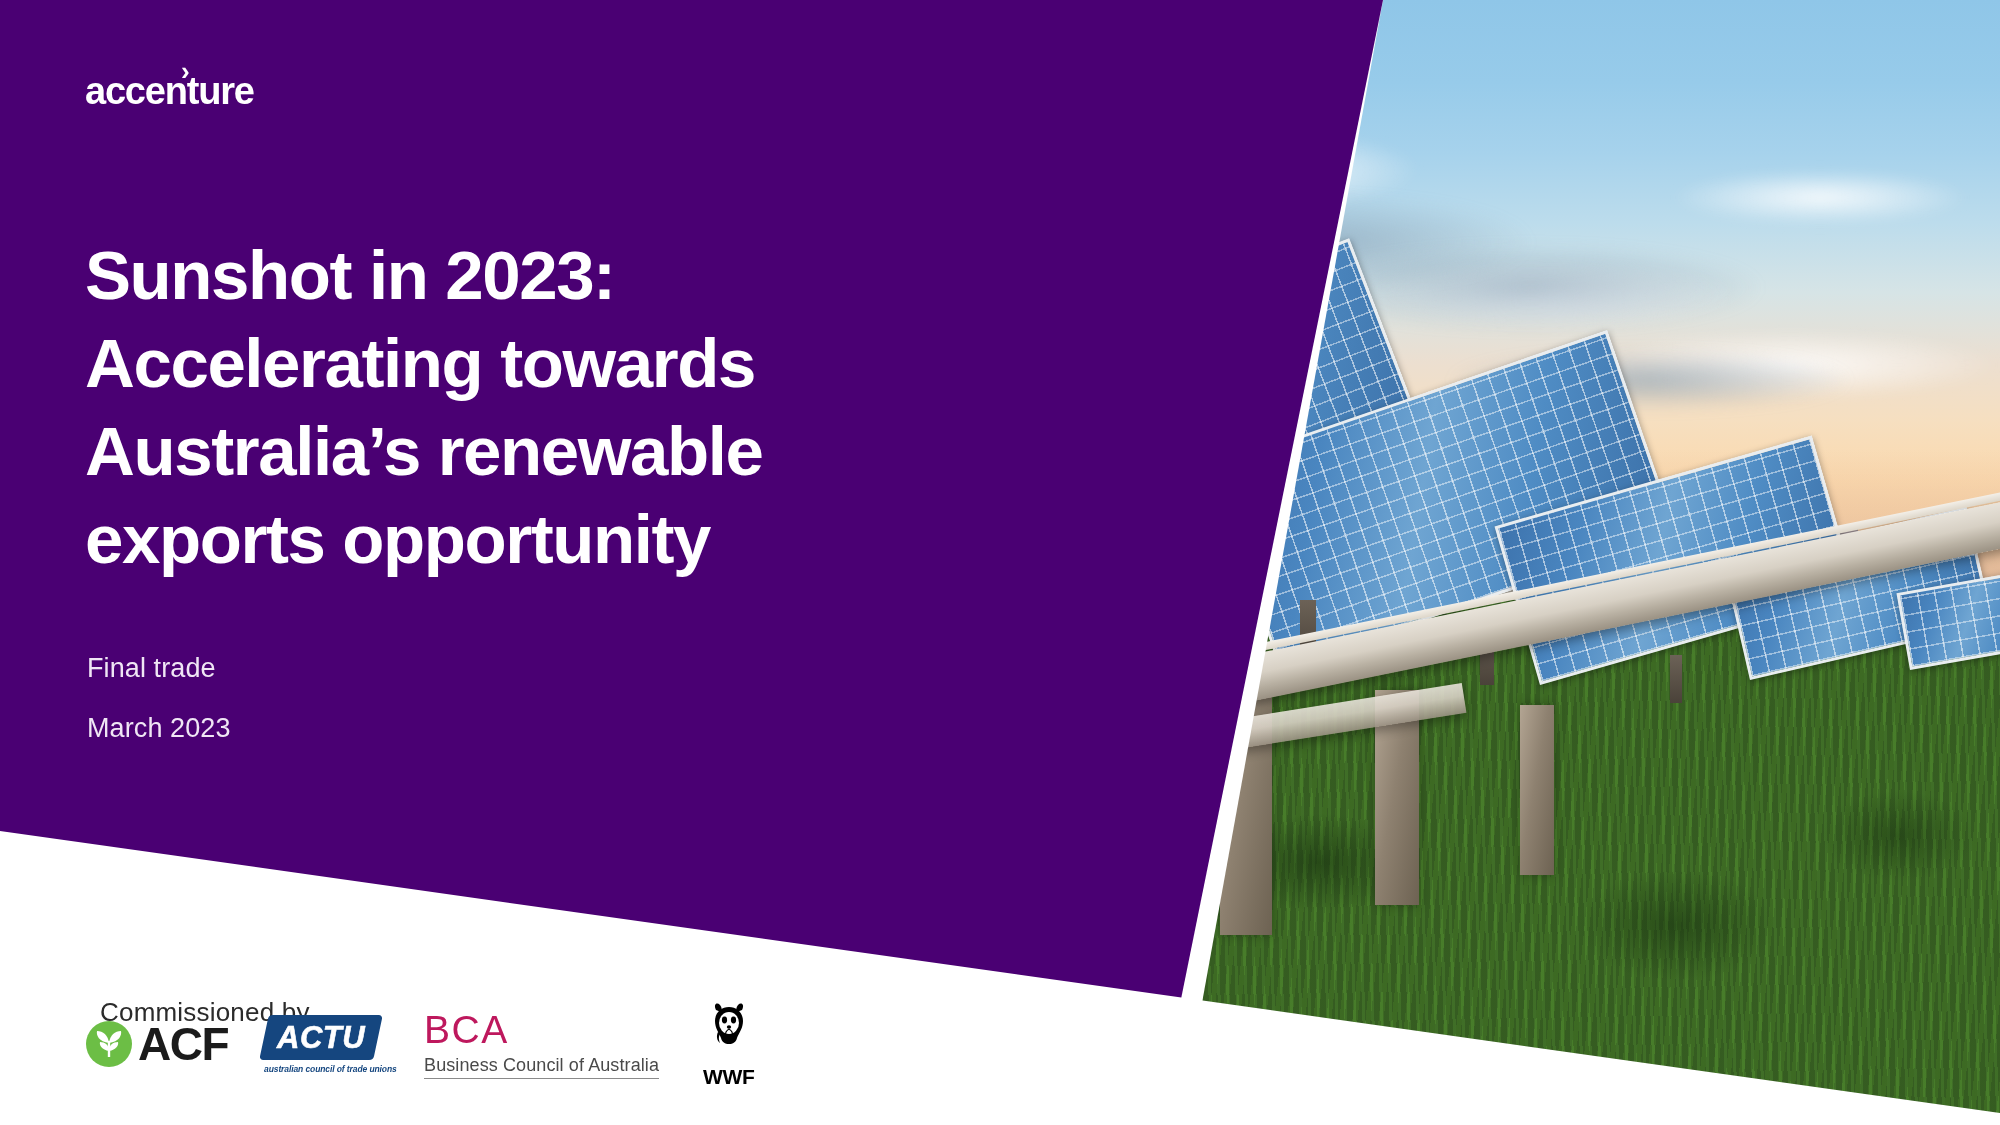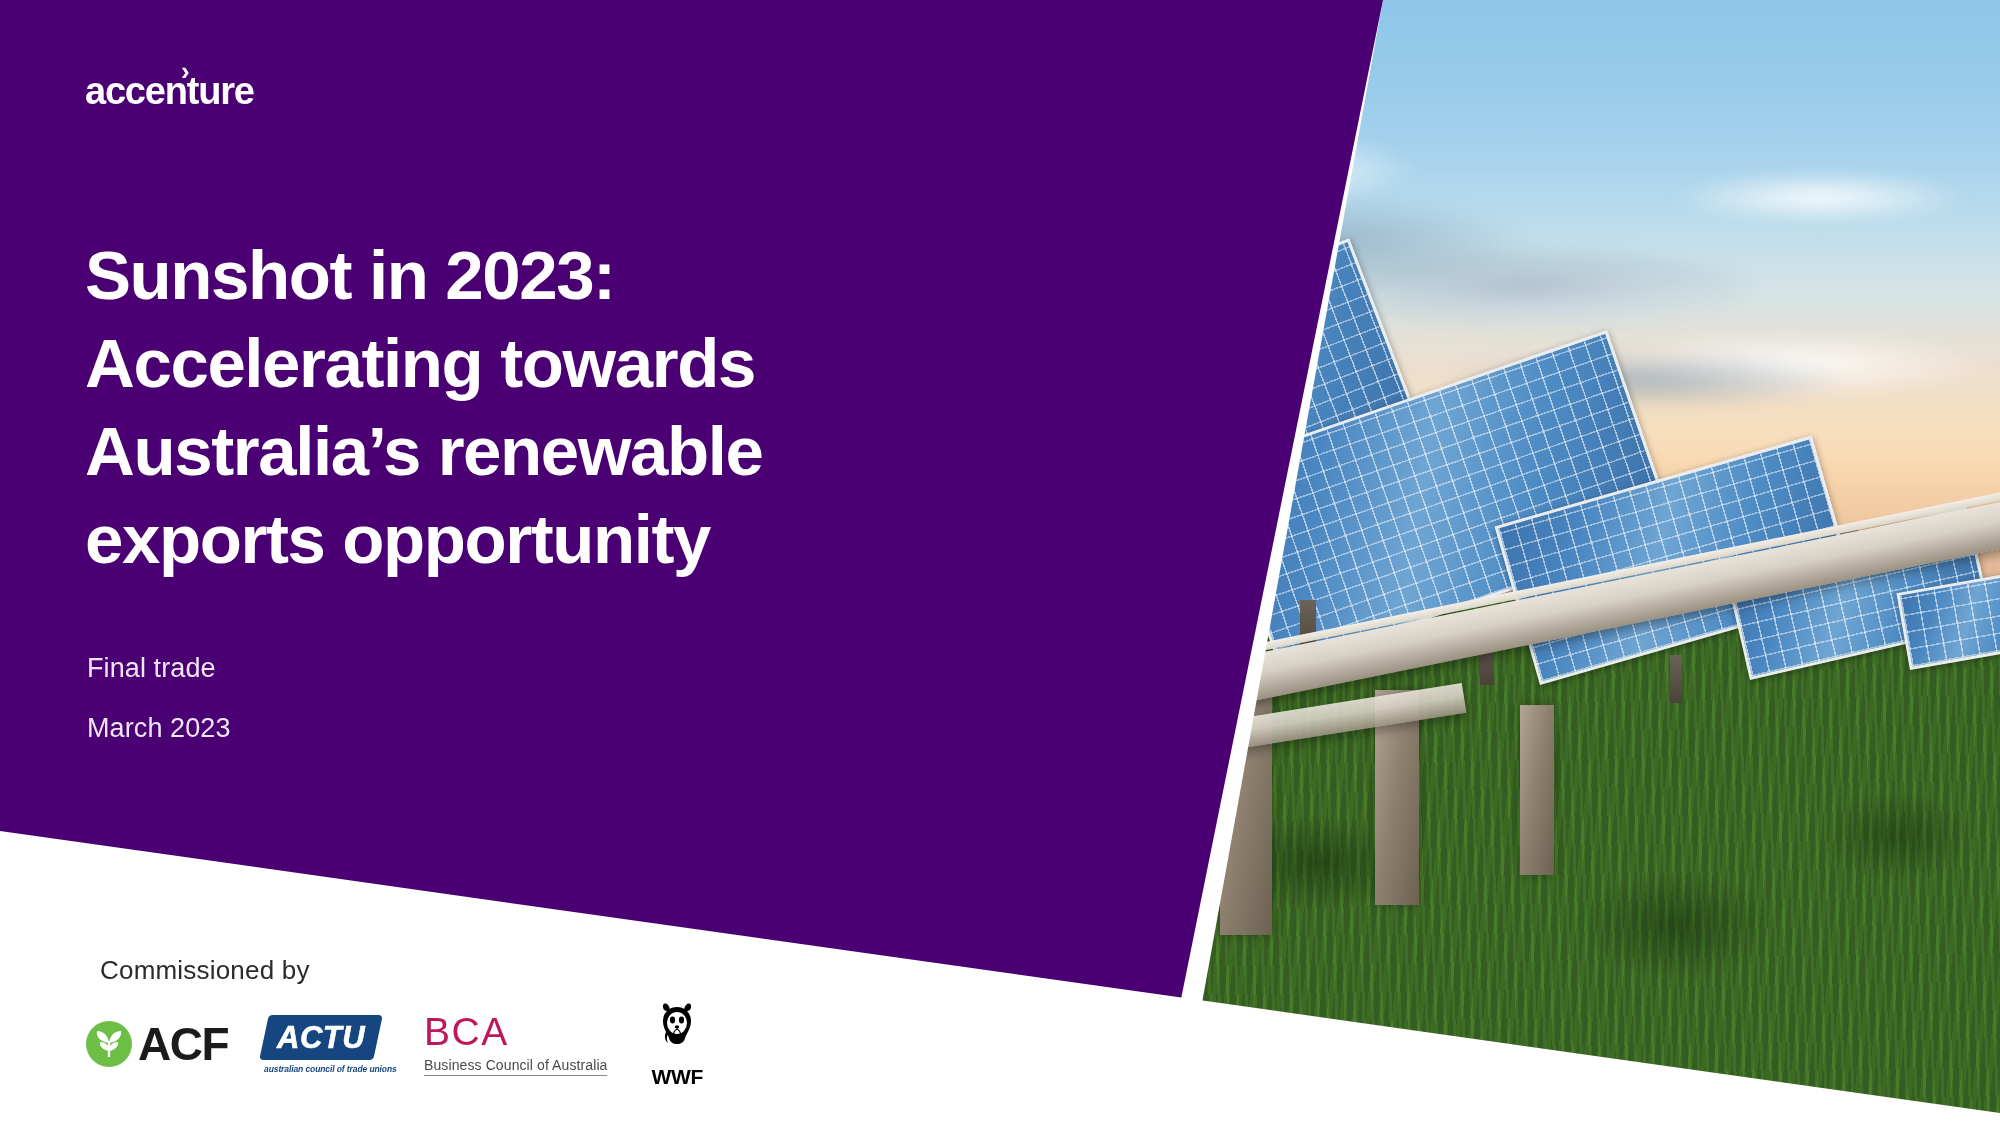--- a/index.html
+++ b/index.html
@@ -151,21 +151,21 @@
   }
   .title div { white-space:nowrap; }
 
   
   .meta { position:absolute; left:87px; top:655px; color:#f0e6f5; }
   .meta div { font-size:27px; font-weight:300; line-height:1; letter-spacing:.1px; }
   .meta .m2 { margin-top:33px; }
 
   
   .comm {
-    position:absolute; left:100px; top:955px;
+    position:absolute; left:100px; top:997px;
     font-size:26px; font-weight:300; color:#2b2b2b; letter-spacing:.2px;
   }
 
   .logos { position:absolute; left:86px; top:1010px; height:68px; display:flex; align-items:center; }
 
   
   .acf { display:flex; align-items:center; height:52px; }
   .acf-mark { width:46px; height:46px; border-radius:50%; background:#6cbe45; position:relative; flex:0 0 auto; }
   .acf-txt { font-size:46px; font-weight:700; color:#1b1b1b; letter-spacing:-1.5px; margin-left:6px; line-height:1; }
 
@@ -183,21 +183,21 @@
   }
   .actu-sub {
     font-size:8.5px; color:#15467f; font-style:italic; font-weight:700;
     margin-top:4px; letter-spacing:-.1px; white-space:nowrap;
   }
 
   
   .bca { margin-left:40px; }
   .bca-word { font-size:39px; font-weight:300; color:#be185d; letter-spacing:1.5px; line-height:1; }
   .bca-sub {
-    font-size:14px; font-weight:300; color:#4a4a4a; letter-spacing:.1px;
+    font-size:18px; font-weight:300; color:#4a4a4a; letter-spacing:.1px;
     margin-top:6px; border-bottom:1px solid #8a8a8a; padding-bottom:2px; display:inline-block;
     white-space:nowrap;
   }
 
   
   .wwf { margin-left:44px; text-align:center; }
   .wwf-word { font-size:21px; font-weight:800; color:#000; letter-spacing:-.3px; margin-top:16px; line-height:1; }
 </style>
 </head>
 <body>

